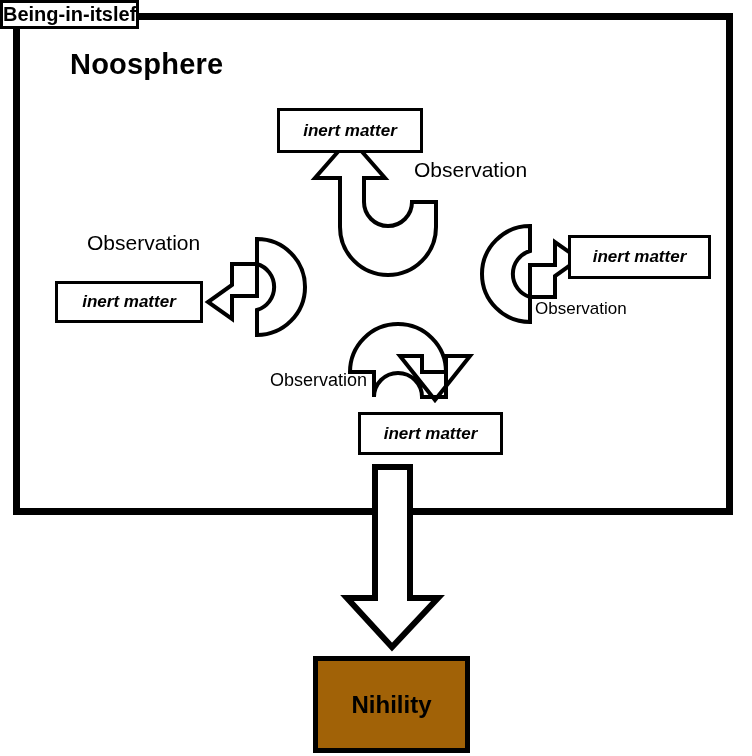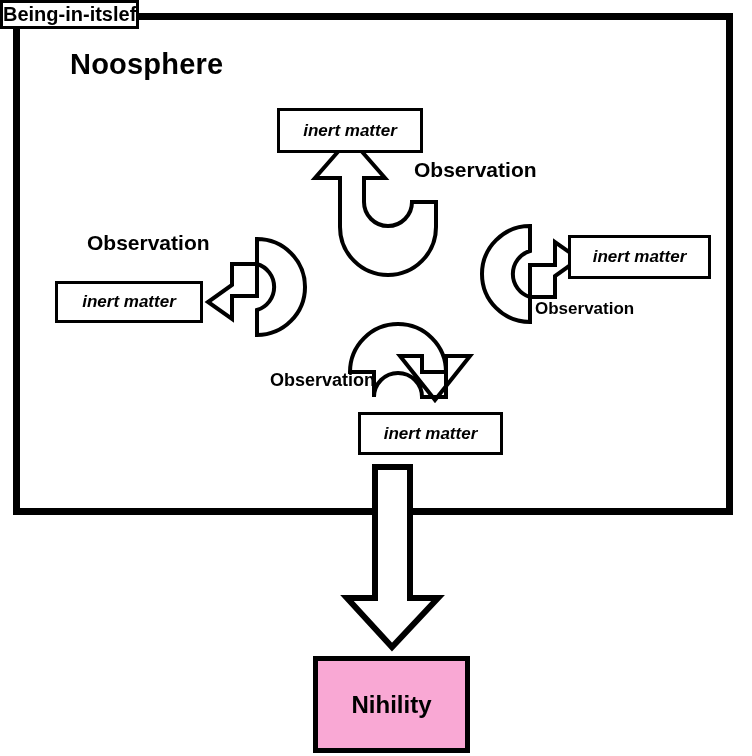--- a/index.html
+++ b/index.html
@@ -66,31 +66,31 @@
   .node-inert-bottom { left: 358px; top: 412px; width: 145px; height: 43px; }
   
   .node-nihility {
     position: absolute;
     left: 313px;
     top: 656px;
     width: 157px;
     height: 97px;
     box-sizing: border-box;
     border: 5px solid #000000;
-    background: #f9a8d4;
+    background: #a16207;
     display: flex;
     align-items: center;
     justify-content: center;
     font-size: 24px;
     font-weight: bold;
   }
   
   .obs-label {
     position: absolute;
-    font-weight: bold;
+    font-weight: normal;
     white-space: nowrap;
   }
   .obs-top    { left: 414px; top: 158px; font-size: 21px; }
   .obs-left   { left: 87px;  top: 231px; font-size: 21px; }
   .obs-right  { left: 535px; top: 299px; font-size: 17px; }
   .obs-bottom { left: 270px; top: 370px; font-size: 18px; }
   
   .arrow-layer {
     position: absolute;
     left: 0;

